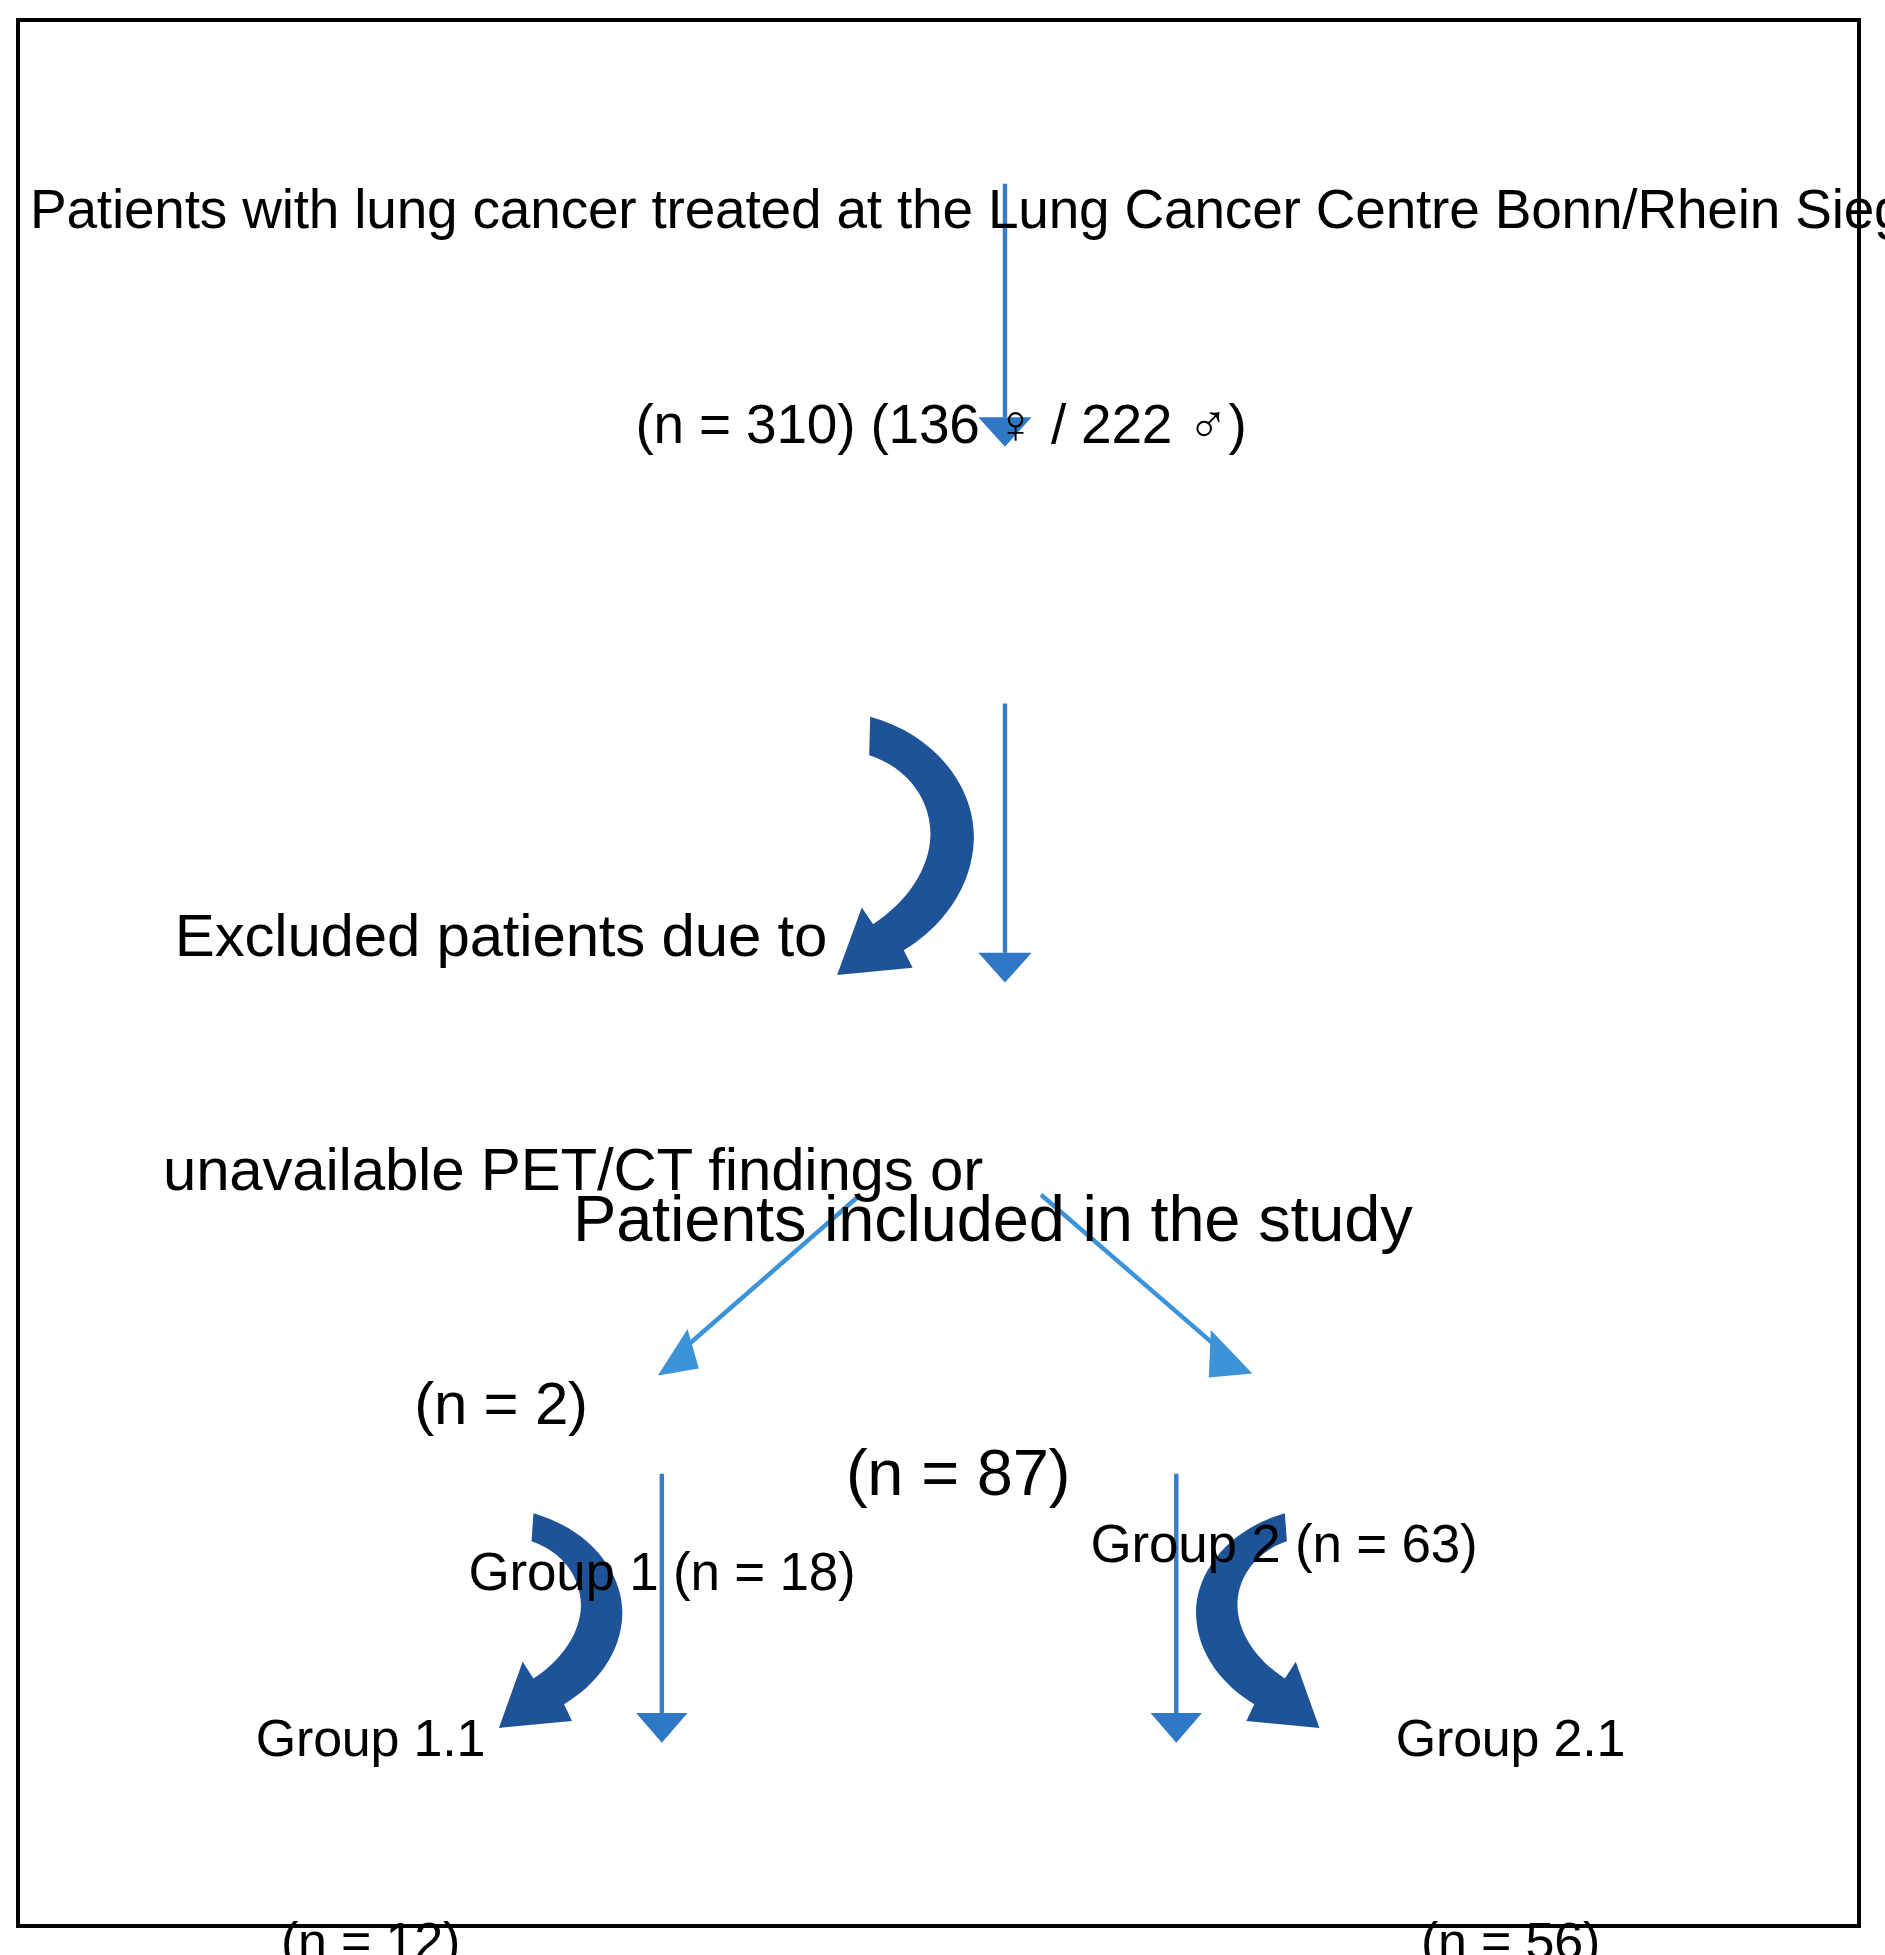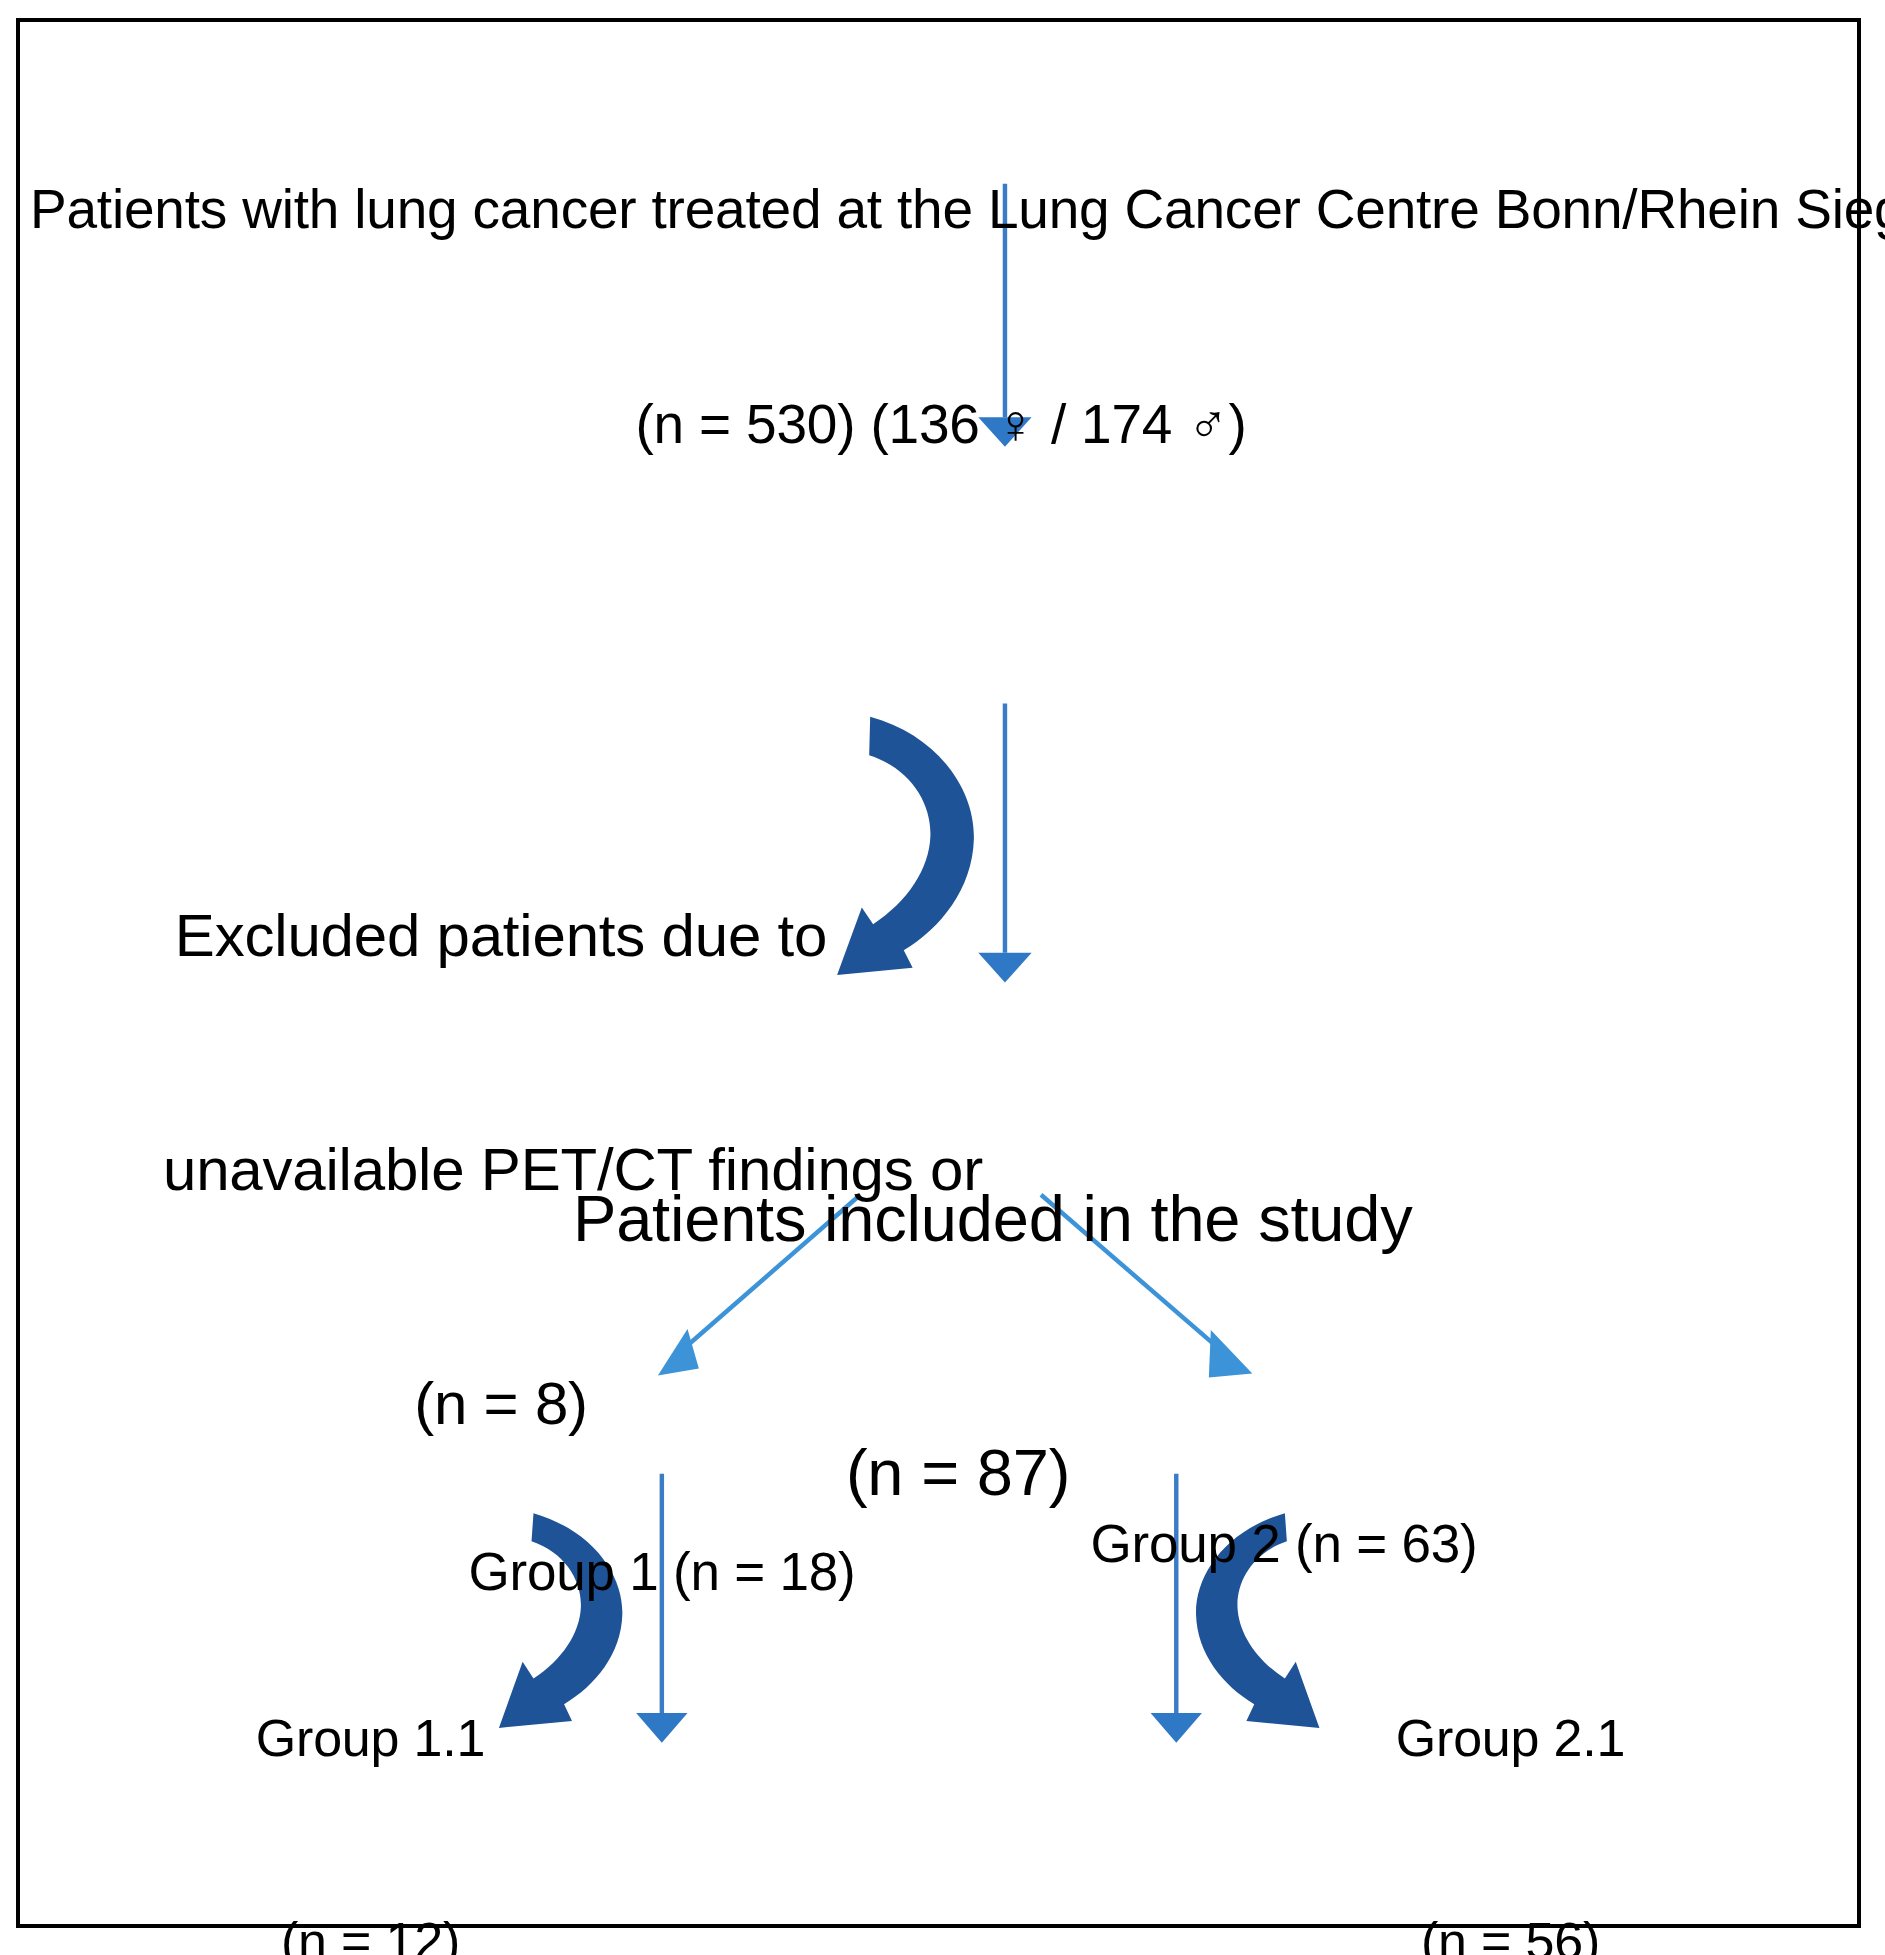--- a/index.html
+++ b/index.html
@@ -163,28 +163,28 @@
                L 2602 3400
                C 2544 3362, 2508 3308, 2506 3255
                C 2504 3200, 2540 3144, 2606 3122
                Z" fill="#1F5398"></path>
     </g>
 
   </svg>
 
   <div class="node" id="node-source">
     <span class="line">Patients with lung cancer treated at the Lung Cancer Centre Bonn/Rhein Sieg 2009 – 2015</span>
-    <span class="line">(n = 530) (136 ♀ / 174 ♂)</span>
+    <span class="line">(n = 310) (136 ♀ / 222 ♂)</span>
   </div>
 
 
   <div class="node" id="node-excluded">
     <span class="line">Excluded patients due to</span>
     <span class="line">unavailable PET/CT findings or</span>
-    <span class="line">(n = 8)</span>
+    <span class="line">(n = 2)</span>
   </div>
 
   <div class="node" id="node-included">
     <span class="line">Patients included in the study</span>
     <span class="line">(n = 87)</span>
   </div>
 
   <div class="node" id="node-group1">
     <span class="line">Group 1 (n = 18)</span>
   </div>

